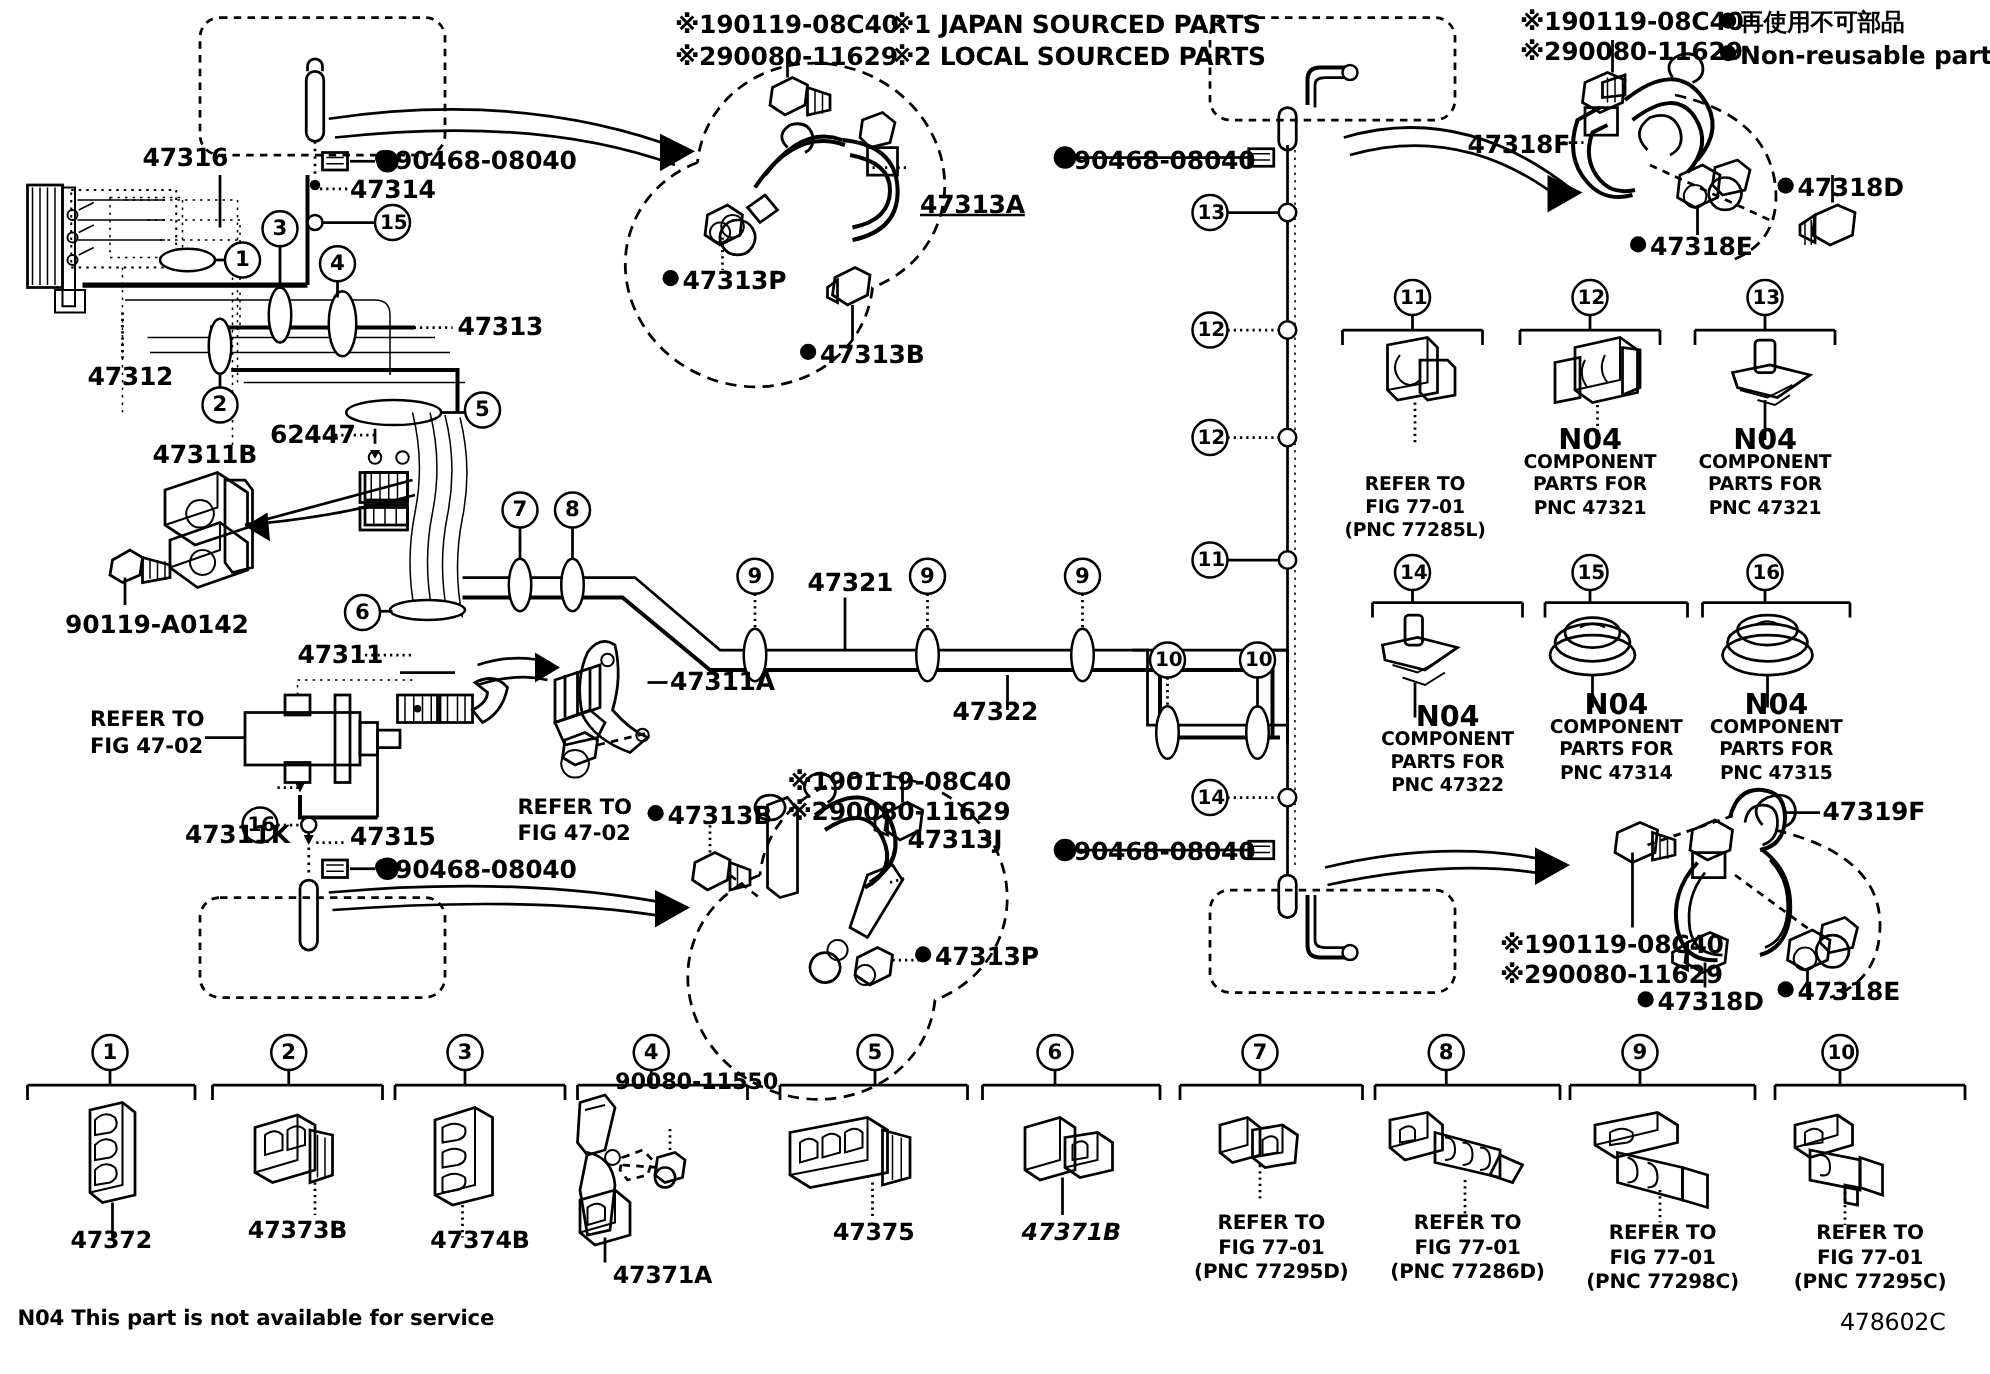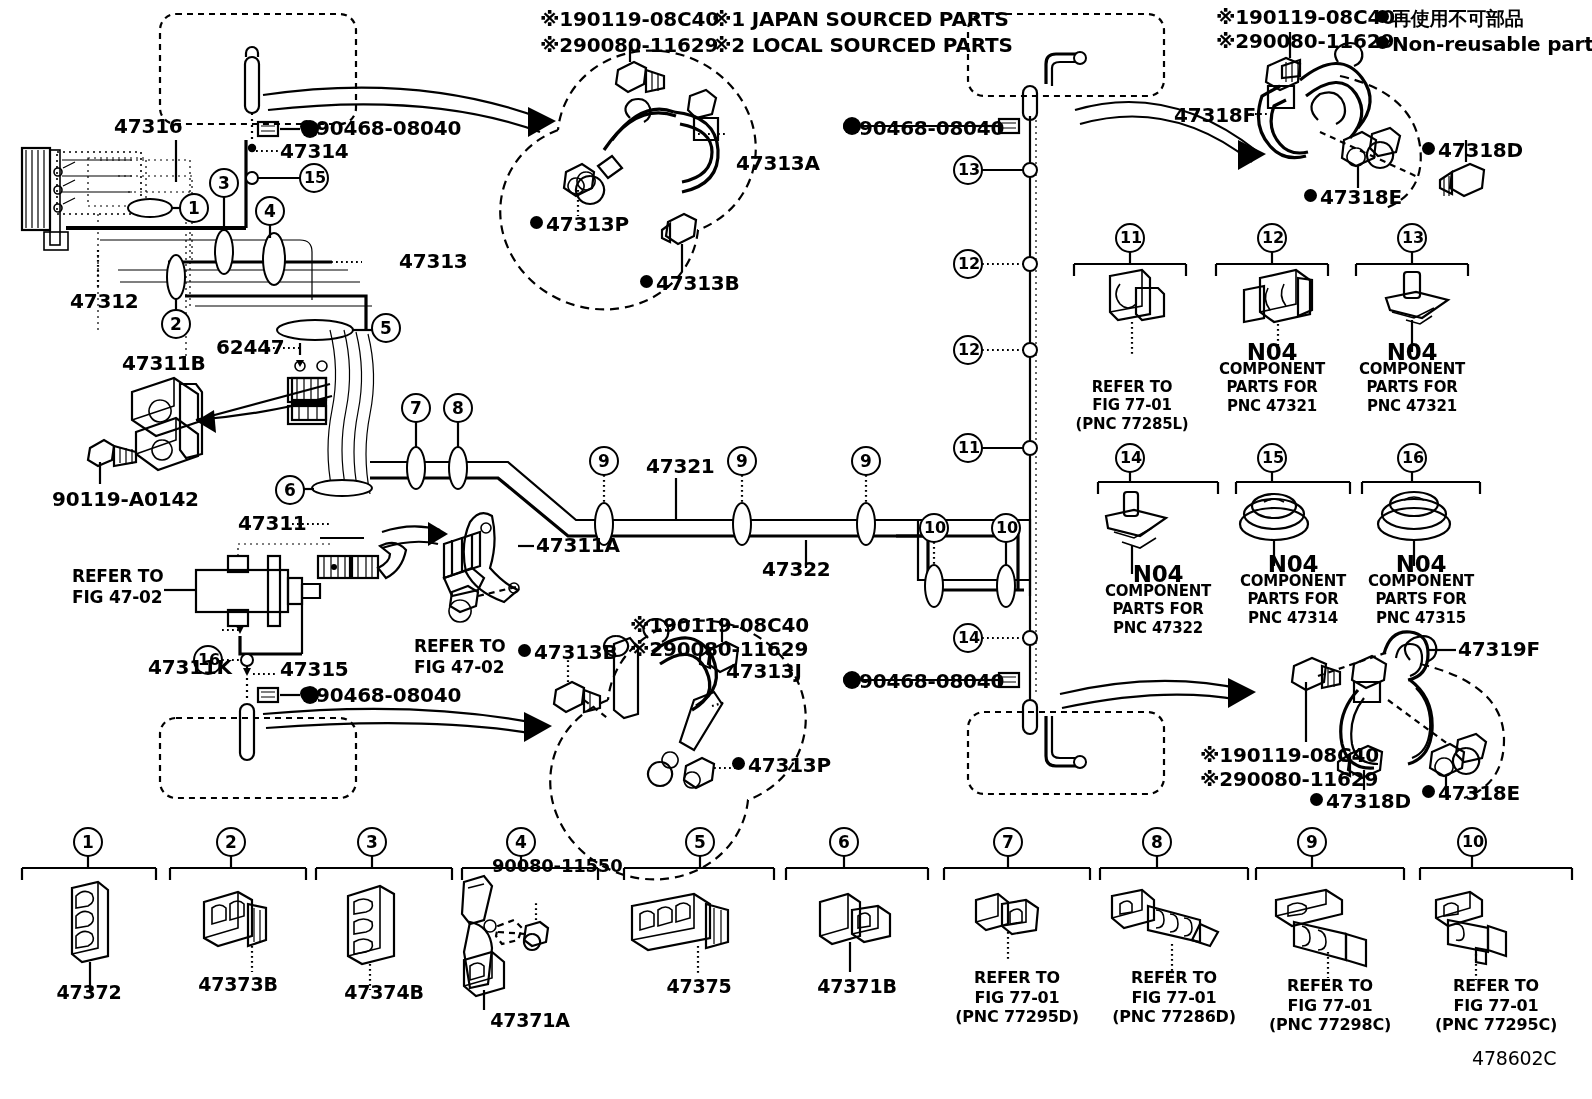--- a/index.html
+++ b/index.html
@@ -677,37 +677,37 @@
     <span class="lbl jp" style="position:static;">再使用不可部品</span>
   </div>
   <div style="display:flex;align-items:center;margin-top:4px;">
     <span class="dotmark"></span>
     <span class="lbl pn" style="position:static;">Non-reusable part</span>
   </div>
 </div>
 
 <div class="lbl pn" style="left:540px;top:8px;">※190119-08C40</div>
 <div class="lbl pn" style="left:540px;top:34px;">※290080-11629</div>
-<div class="lbl pn" style="left:736px;top:152px;">47313A</div>
+<div class="lbl pn" style="left:736px;top:152px;text-decoration:underline;">47313A</div>
 <div style="position:absolute;left:530px;top:213px;display:flex;align-items:center;">
   <span class="dotmark"></span>
   <span class="lbl pn" style="position:static;">47313P</span>
 </div>
 <div style="position:absolute;left:640px;top:272px;display:flex;align-items:center;">
   <span class="dotmark"></span>
   <span class="lbl pn" style="position:static;">47313B</span>
 </div>
 
 <div class="lbl pn" style="left:114px;top:115px;">47316</div>
 <div style="position:absolute;left:300px;top:117px;display:flex;align-items:center;">
   <span class="dotmark"></span>
   <span class="lbl pn" style="position:static;">90468-08040</span>
 </div>
 <div class="lbl pn" style="left:280px;top:140px;">47314</div>
-<div class="lbl pn" style="left:366px;top:250px;margin-left:33px;">47313</div>
+<div class="lbl pn" style="left:366px;top:250px;">47313</div>
 <div class="lbl pn" style="left:70px;top:290px;">47312</div>
 <div class="lbl pn" style="left:216px;top:336px;">62447</div>
 <div class="lbl pn" style="left:122px;top:352px;">47311B</div>
 <div class="lbl pn" style="left:52px;top:488px;">90119-A0142</div>
 <div class="lbl pn" style="left:238px;top:512px;">47311</div>
 <div class="lbl ref" style="left:72px;top:566px;white-space:pre;">REFER TO
 FIG 47-02</div>
 <div class="lbl pn" style="left:148px;top:618px;margin-top:38px;">47311K</div>
 <div class="lbl pn" style="left:280px;top:658px;">47315</div>
 <div style="position:absolute;left:300px;top:684px;display:flex;align-items:center;">
@@ -789,34 +789,35 @@
 <div class="lbl legend-txt" style="left:1362px;top:572px;width:118px;white-space:pre;">COMPONENT
 PARTS FOR
 PNC 47315</div>
 
 <div class="lbl legend-pn" style="left:22px;top:982px;width:134px;">47372</div>
 <div class="lbl legend-pn" style="left:170px;top:974px;width:136px;">47373B</div>
 <div class="lbl legend-pn" style="left:316px;top:982px;width:136px;">47374B</div>
 <div class="lbl legend-pn" style="left:462px;top:1010px;width:136px;">47371A</div>
 <div class="lbl pn-s" style="left:492px;top:856px;">90080-11550</div>
 <div class="lbl legend-pn" style="left:624px;top:976px;width:150px;">47375</div>
-<div class="lbl legend-pn" style="left:786px;top:976px;width:142px;">47371B</div>
+<div class="lbl legend-pn" style="left:786px;top:976px;width:142px;font-style:italic;">47371B</div>
 <div class="lbl legend-txt" style="left:944px;top:968px;width:146px;white-space:pre;font-size:16px;">REFER TO
 FIG 77-01
 (PNC 77295D)</div>
 <div class="lbl legend-txt" style="left:1100px;top:968px;width:148px;white-space:pre;font-size:16px;">REFER TO
 FIG 77-01
 (PNC 77286D)</div>
 <div class="lbl legend-txt" style="left:1256px;top:976px;width:148px;white-space:pre;font-size:16px;">REFER TO
 FIG 77-01
 (PNC 77298C)</div>
 <div class="lbl legend-txt" style="left:1420px;top:976px;width:152px;white-space:pre;font-size:16px;">REFER TO
 FIG 77-01
 (PNC 77295C)</div>
 
+<div class="lbl footnote" style="left:14px;top:1046px;">N04 This part is not available for service</div>
 <div class="lbl diagid" style="left:1472px;top:1048px;">478602C</div>
 
 <div class="lbl" style="left:188px;top:199px;font-size:17px;">1</div>
 <div class="lbl" style="left:218px;top:174px;font-size:17px;">3</div>
 <div class="lbl" style="left:264px;top:202px;font-size:17px;">4</div>
 <div class="lbl" style="left:170px;top:315px;font-size:17px;">2</div>
 <div class="lbl" style="left:380px;top:319px;font-size:17px;">5</div>
 <div class="lbl" style="left:304px;top:169px;font-size:16px;">15</div>
 <div class="lbl" style="left:198px;top:651px;font-size:16px;">16</div>
 <div class="lbl" style="left:284px;top:481px;font-size:17px;">6</div>

